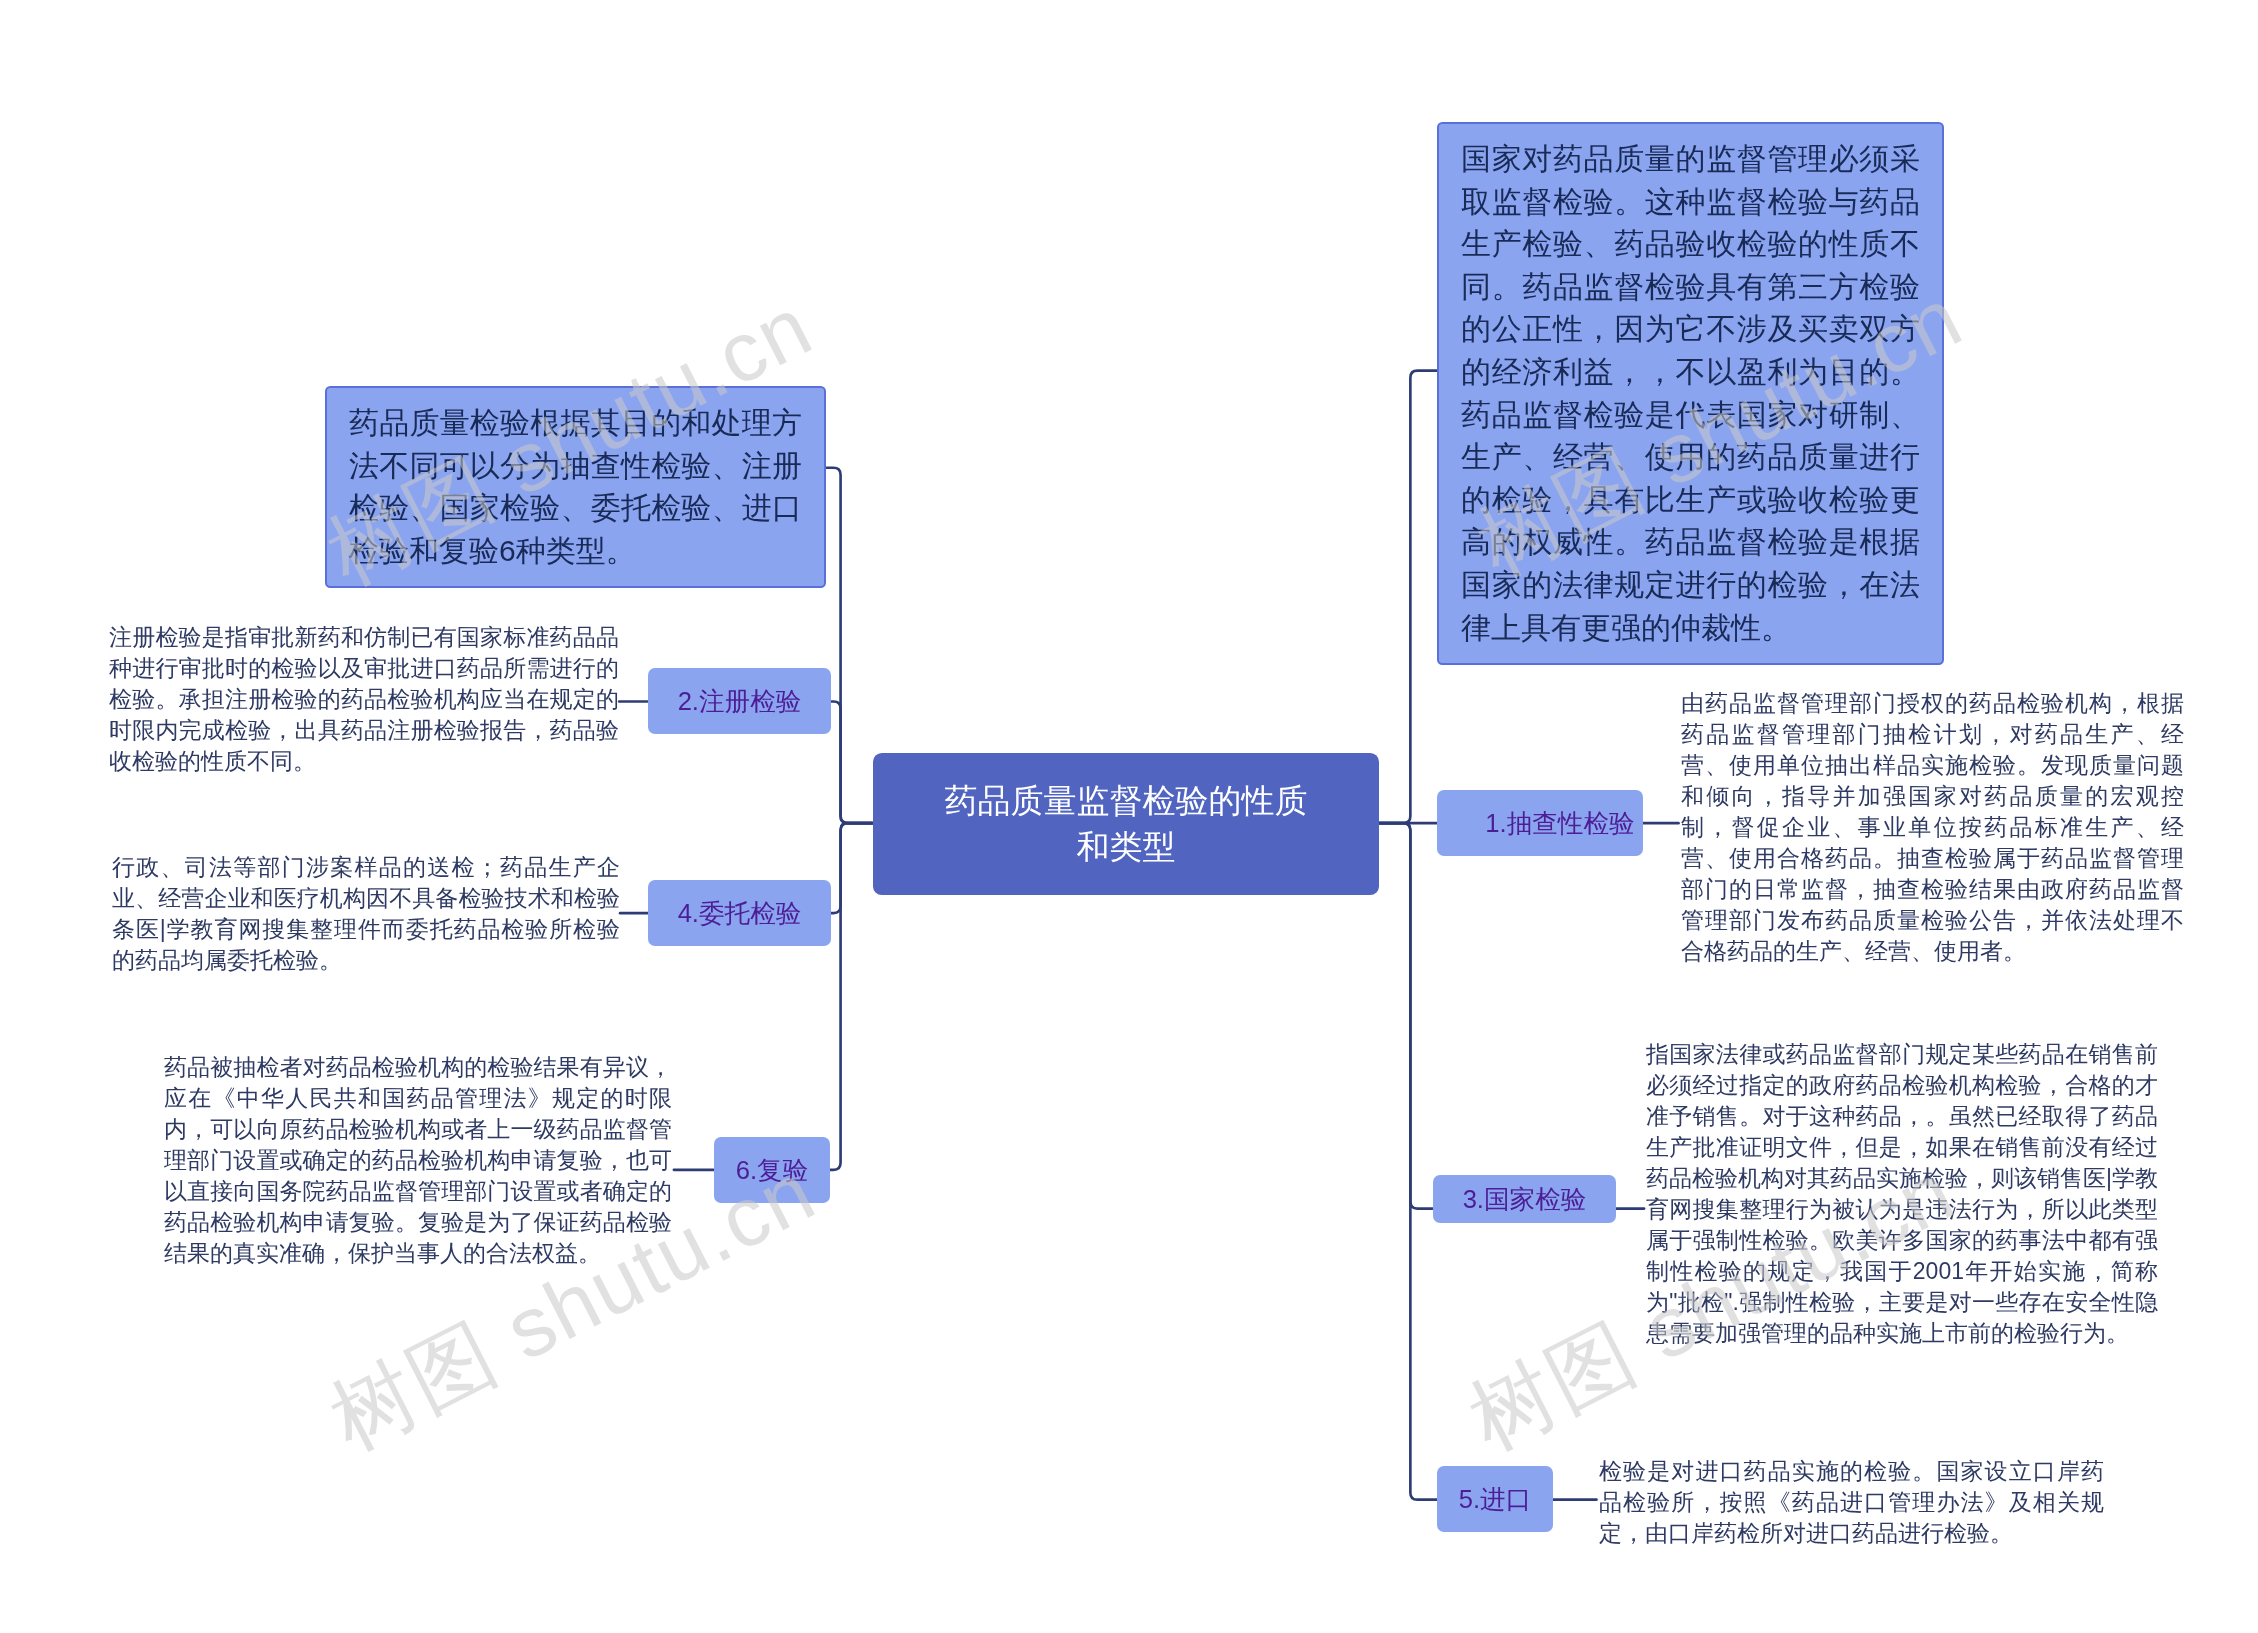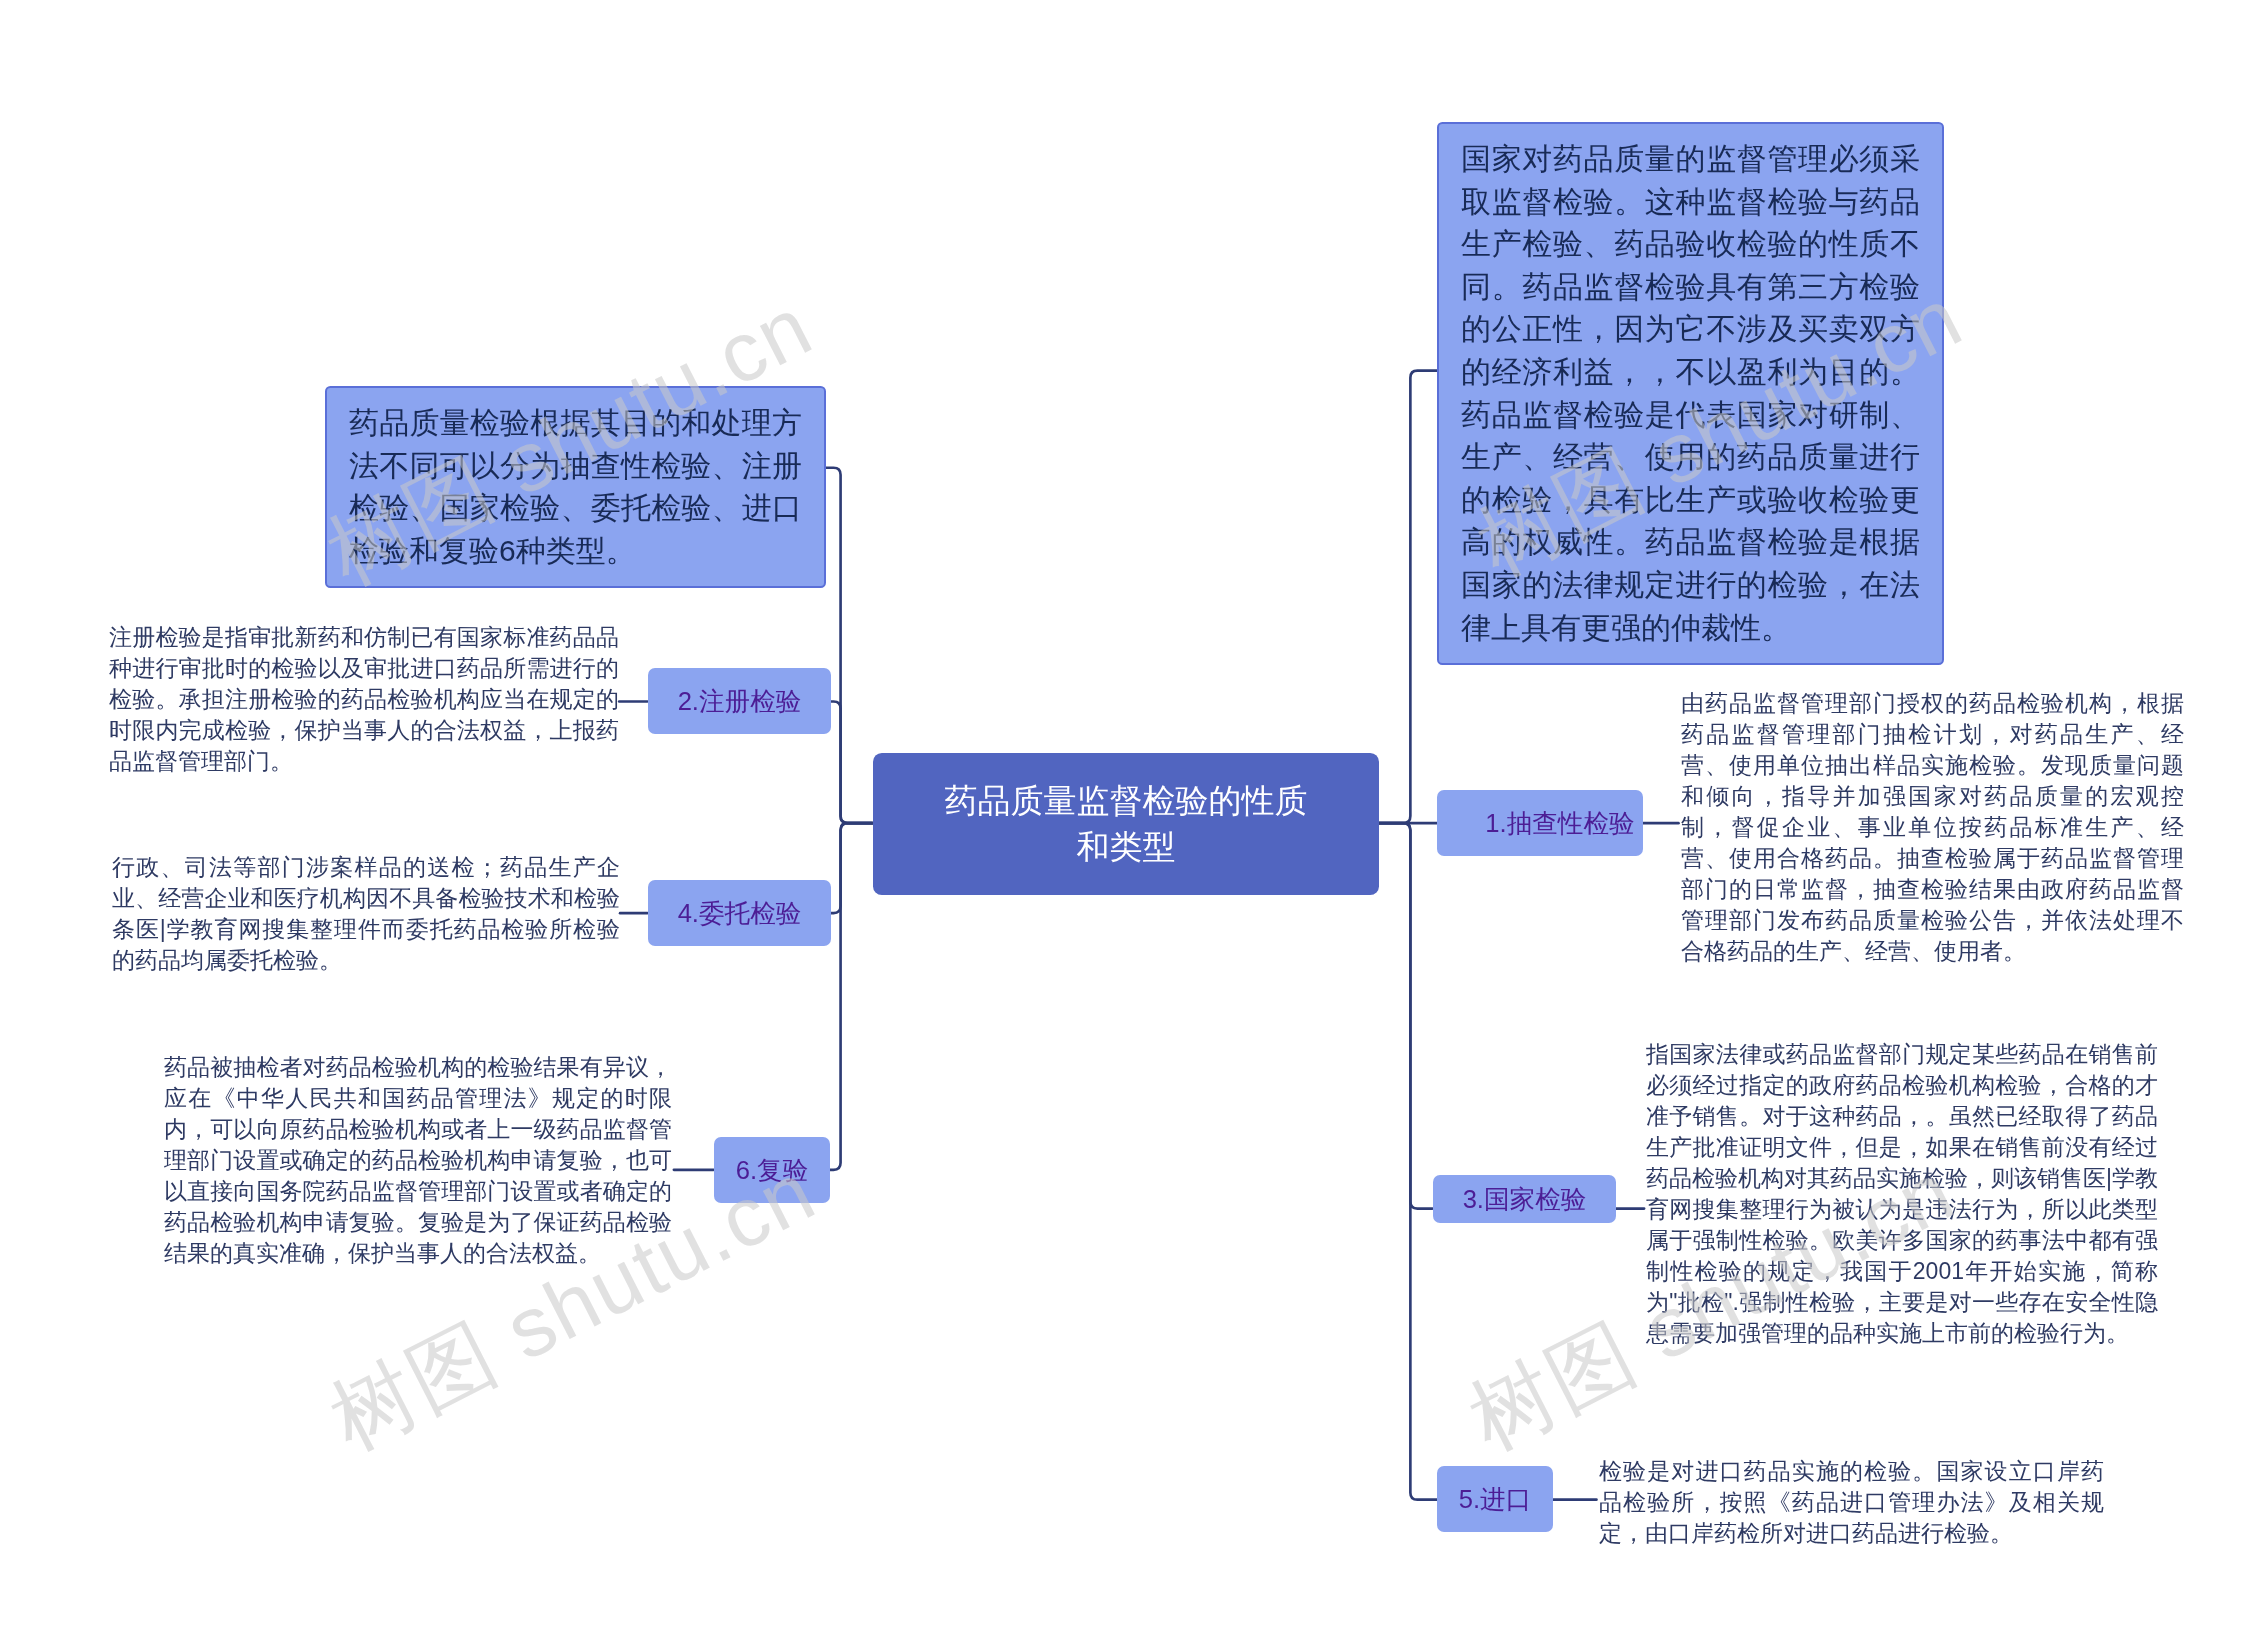--- a/index.html
+++ b/index.html
@@ -96,20 +96,20 @@
   <div class="root-node">药品质量监督检验的性质和类型</div>
 
   <div class="node node-1">1.抽查性检验</div>
   <div class="node node-2">2.注册检验</div>
   <div class="node node-3">3.国家检验</div>
   <div class="node node-4">4.委托检验</div>
   <div class="node node-5">5.进口</div>
   <div class="node node-6">6.复验</div>
 
   <div class="note note-1">由药品监督管理部门授权的药品检验机构，根据药品监督管理部门抽检计划，对药品生产、经营、使用单位抽出样品实施检验。发现质量问题和倾向，指导并加强国家对药品质量的宏观控制，督促企业、事业单位按药品标准生产、经营、使用合格药品。抽查检验属于药品监督管理部门的日常监督，抽查检验结果由政府药品监督管理部门发布药品质量检验公告，并依法处理不合格药品的生产、经营、使用者。</div>
-  <div class="note note-2">注册检验是指审批新药和仿制已有国家标准药品品种进行审批时的检验以及审批进口药品所需进行的检验。承担注册检验的药品检验机构应当在规定的时限内完成检验，保护当事人的合法权益，上报药品监督管理部门。</div>
+  <div class="note note-2">注册检验是指审批新药和仿制已有国家标准药品品种进行审批时的检验以及审批进口药品所需进行的检验。承担注册检验的药品检验机构应当在规定的时限内完成检验，出具药品注册检验报告，药品验收检验的性质不同。</div>
   <div class="note note-3">指国家法律或药品监督部门规定某些药品在销售前必须经过指定的政府药品检验机构检验，合格的才准予销售。对于这种药品，。虽然已经取得了药品生产批准证明文件，但是，如果在销售前没有经过药品检验机构对其药品实施检验，则该销售医|学教育网搜集整理行为被认为是违法行为，所以此类型属于强制性检验。欧美许多国家的药事法中都有强制性检验的规定，我国于2001年开始实施，简称为"批检".强制性检验，主要是对一些存在安全性隐患需要加强管理的品种实施上市前的检验行为。</div>
   <div class="note note-4">行政、司法等部门涉案样品的送检；药品生产企业、经营企业和医疗机构因不具备检验技术和检验条医|学教育网搜集整理件而委托药品检验所检验的药品均属委托检验。</div>
   <div class="note note-5">检验是对进口药品实施的检验。国家设立口岸药品检验所，按照《药品进口管理办法》及相关规定，由口岸药检所对进口药品进行检验。</div>
   <div class="note note-6">药品被抽检者对药品检验机构的检验结果有异议，应在《中华人民共和国药品管理法》规定的时限内，可以向原药品检验机构或者上一级药品监督管理部门设置或确定的药品检验机构申请复验，也可以直接向国务院药品监督管理部门设置或者确定的药品检验机构申请复验。复验是为了保证药品检验结果的真实准确，保护当事人的合法权益。</div>
 
 </div>
 
 
 </body></html>

